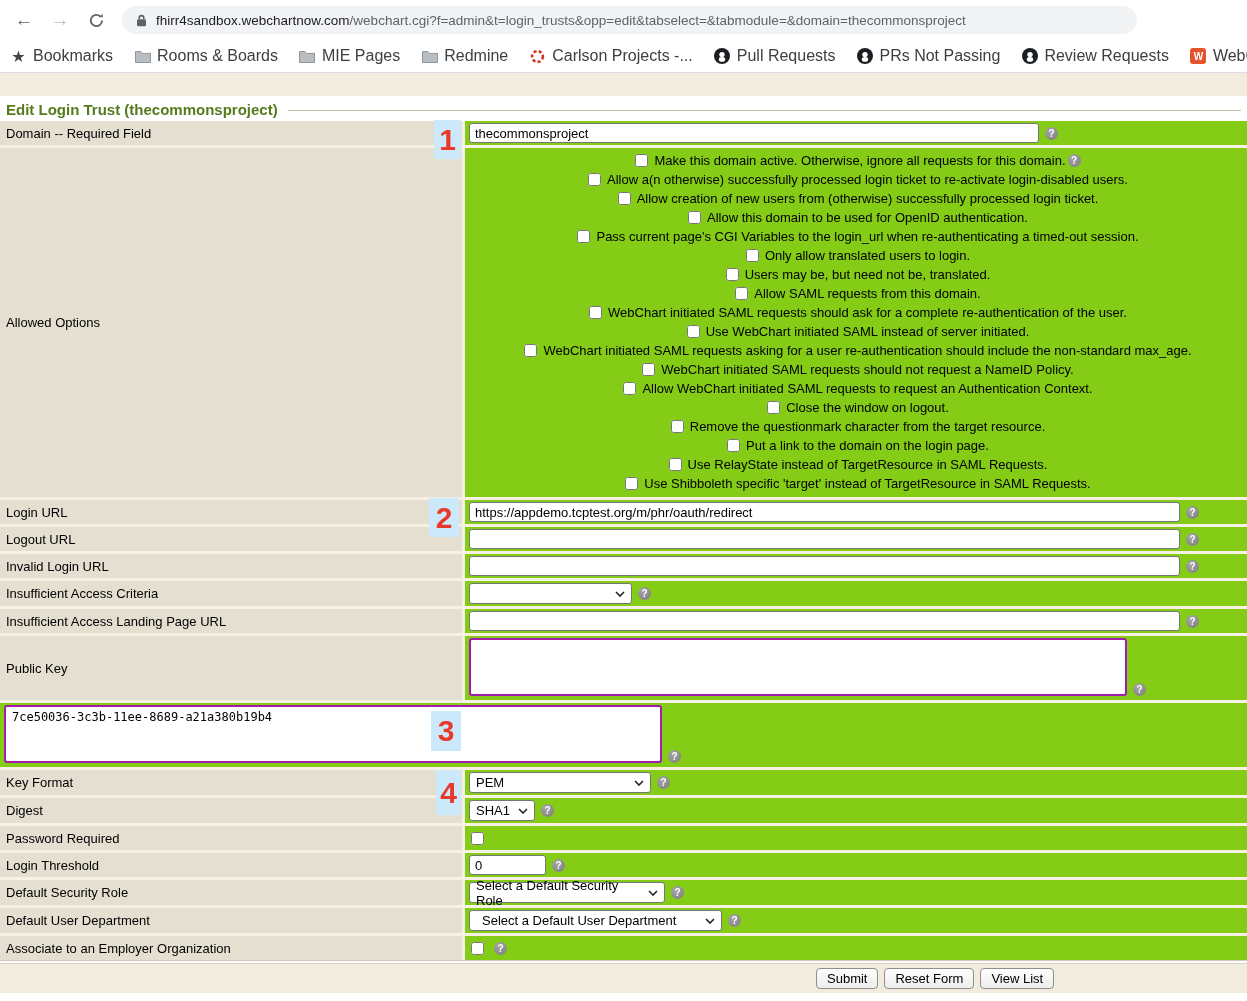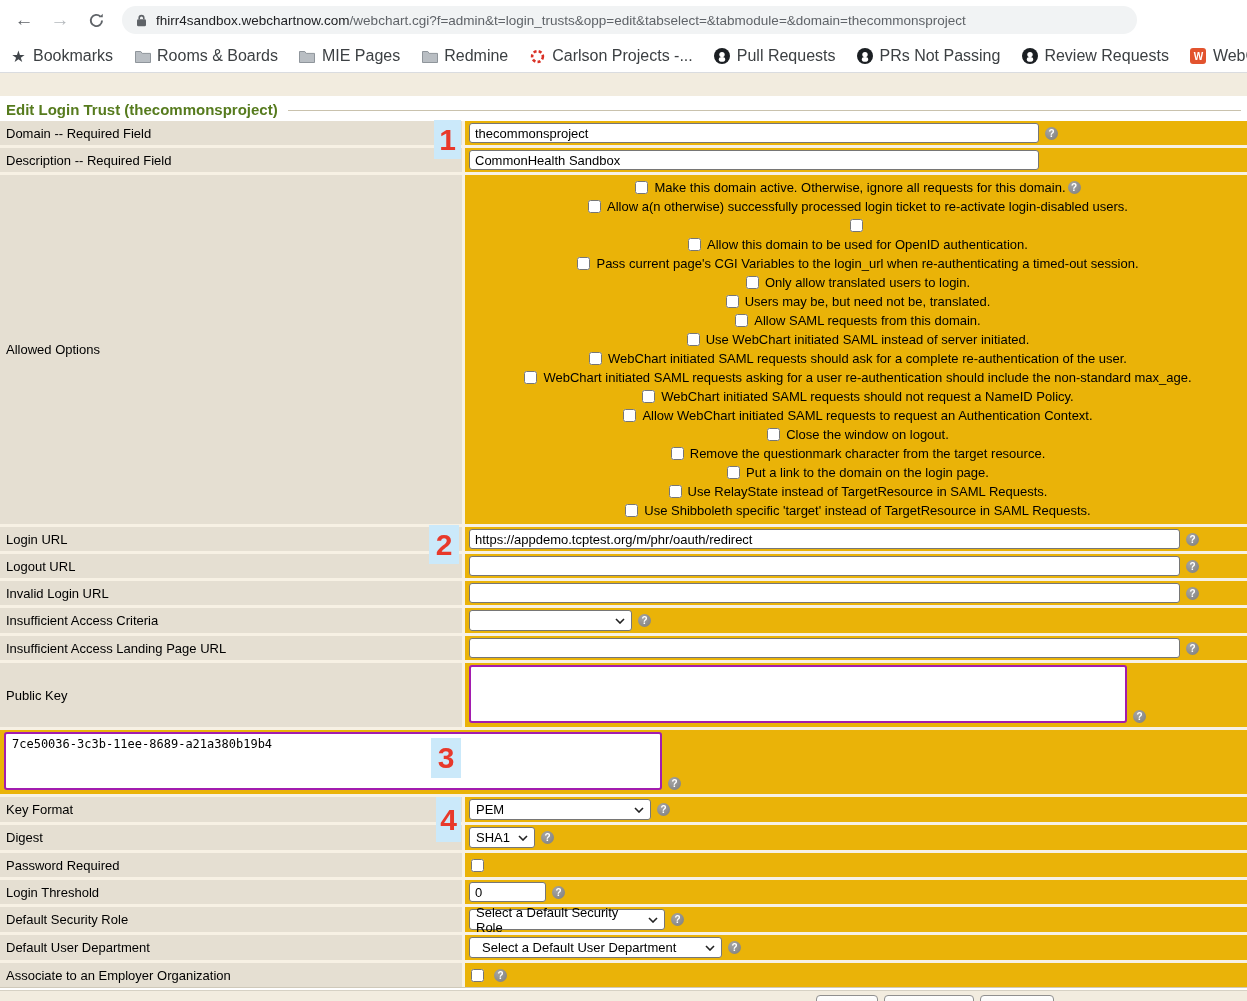--- a/index.html
+++ b/index.html
@@ -53,21 +53,21 @@
   .legend-rule { flex:1; height:1px; background:#c9c2ad; margin-top:3px; }
   
   .ftable { background:#f7f1e4; border-bottom:1px solid #cfc9ba; }
   .frow { display:flex; margin-bottom:3px; position:relative; }
   .lcell {
     flex:0 0 462px; background:#e5dfd2; margin-right:3px;
     display:flex; align-items:center; padding:2px 8px 2px 6px;
     font-size:13px; min-height:24px;
   }
   .icell {
-    flex:1; background:#eab308; display:flex; align-items:center;
+    flex:1; background:#84cc16; display:flex; align-items:center;
     padding:2px 4px; min-height:24px; font-size:13px;
   }
   .icell.block { display:block; padding:3px 4px 4px 6px; }
   .icell.key { align-items:flex-end; padding-bottom:4px; }
   input[type=text] {
     height:20px; border:1px solid #767676; border-radius:3px;
     font-family:"Liberation Sans", sans-serif; font-size:13px;
     padding:1px 5px; background:#fff; color:#000;
   }
   .w-std { width:570px; }
@@ -239,41 +239,36 @@
 
   <div class="frow">
     <div class="lcell">Domain -- Required Field</div>
     <div class="icell">
       <input type="text" class="w-std" value="thecommonsproject" style="">
       <span class="help">?</span>
     </div>
     <div class="marker m1">1</div>
   </div>
 
-  <div class="frow">
-    <div class="lcell">Description -- Required Field</div>
-    <div class="icell">
-      <input type="text" class="w-std" value="CommonHealth Sandbox" style="">
-    </div>
-  </div>
 
   <div class="frow">
     <div class="lcell">Allowed Options</div>
     <div class="icell block">
         <div class="cbline">
           <input type="checkbox" style="">
           <span class="cbtext">Make this domain active. Otherwise, ignore all requests for this domain.</span>
           <span class="help" style="margin-left: 2px;">?</span>
         </div>
         <div class="cbline">
           <input type="checkbox" style="">
           <span class="cbtext">Allow a(n otherwise) successfully processed login ticket to re-activate login-disabled users.</span>
         </div>
         <div class="cbline">
           <input type="checkbox" style="">
+          <span class="cbtext">Allow creation of new users from (otherwise) successfully processed login ticket.</span>
         </div>
         <div class="cbline">
           <input type="checkbox" style="">
           <span class="cbtext">Allow this domain to be used for OpenID authentication.</span>
         </div>
         <div class="cbline">
           <input type="checkbox" style="">
           <span class="cbtext">Pass current page's CGI Variables to the login_url when re-authenticating a timed-out session.</span>
         </div>
         <div class="cbline">
@@ -283,25 +278,25 @@
         <div class="cbline">
           <input type="checkbox" style="">
           <span class="cbtext">Users may be, but need not be, translated.</span>
         </div>
         <div class="cbline">
           <input type="checkbox" style="">
           <span class="cbtext">Allow SAML requests from this domain.</span>
         </div>
         <div class="cbline">
           <input type="checkbox" style="">
+          <span class="cbtext">WebChart initiated SAML requests should ask for a complete re-authentication of the user.</span>
+        </div>
+        <div class="cbline">
+          <input type="checkbox" style="">
           <span class="cbtext">Use WebChart initiated SAML instead of server initiated.</span>
-        </div>
-        <div class="cbline">
-          <input type="checkbox" style="">
-          <span class="cbtext">WebChart initiated SAML requests should ask for a complete re-authentication of the user.</span>
         </div>
         <div class="cbline">
           <input type="checkbox" style="">
           <span class="cbtext">WebChart initiated SAML requests asking for a user re-authentication should include the non-standard max_age.</span>
         </div>
         <div class="cbline">
           <input type="checkbox" style="">
           <span class="cbtext">WebChart initiated SAML requests should not request a NameID Policy.</span>
         </div>
         <div class="cbline">

